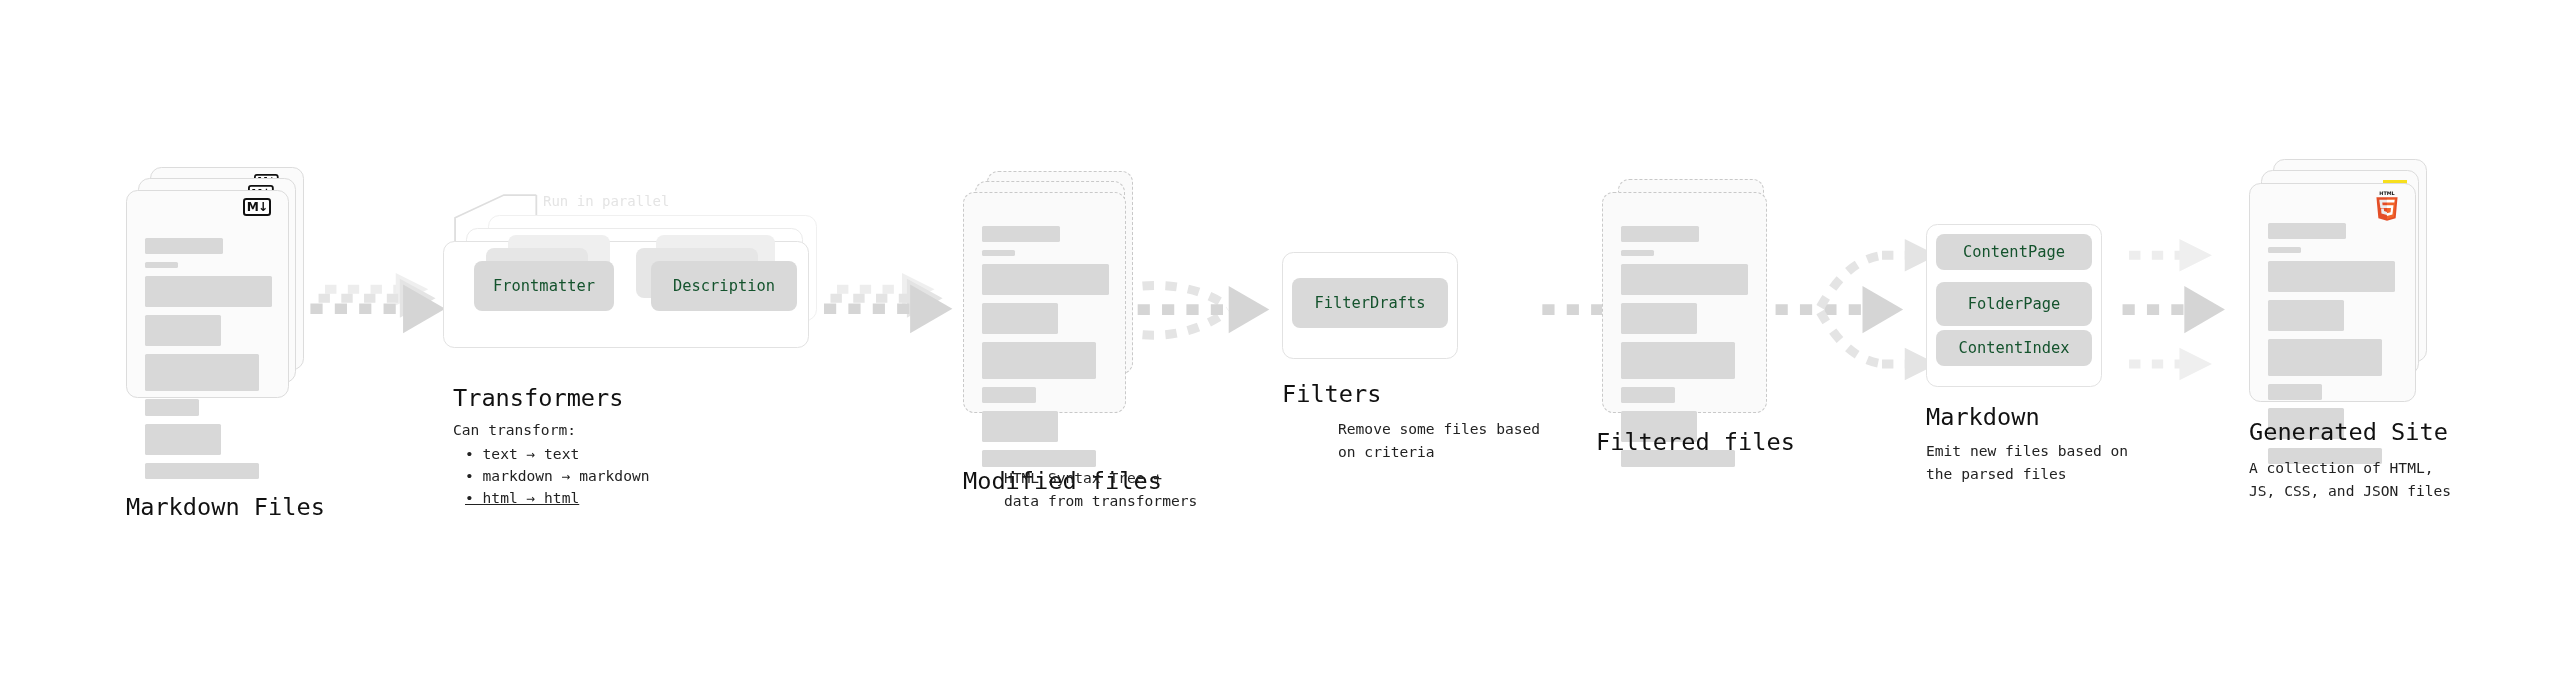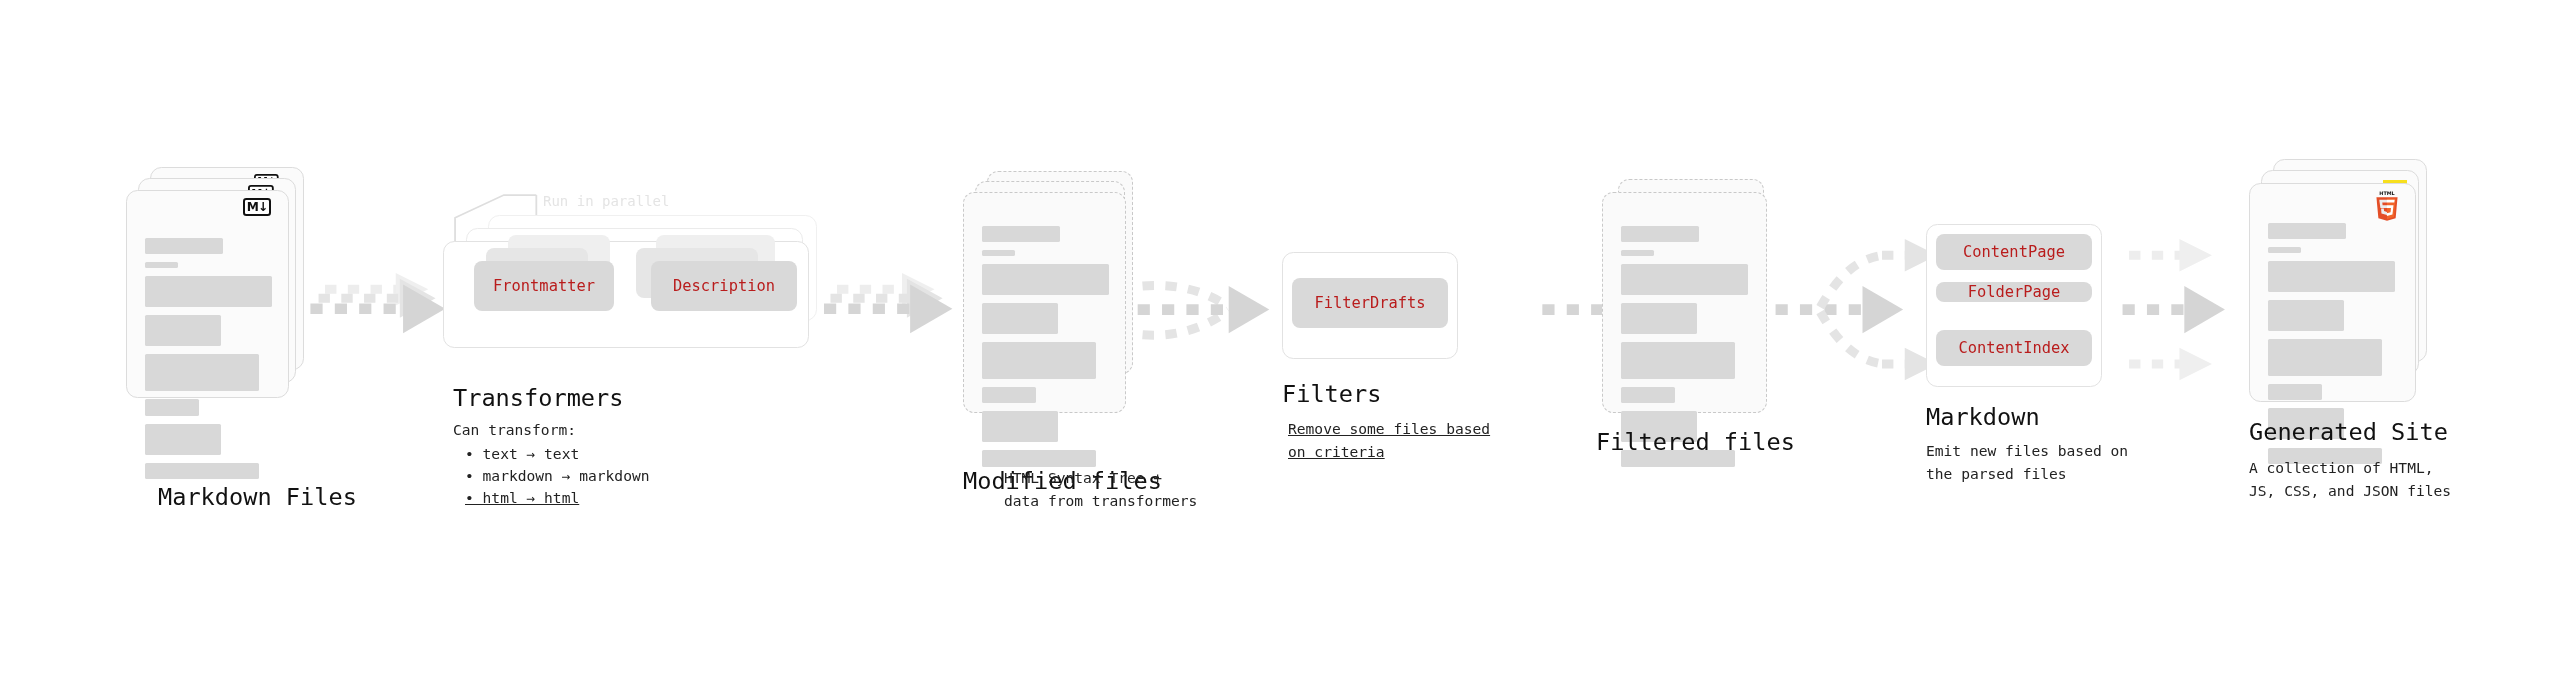--- a/index.html
+++ b/index.html
@@ -83,21 +83,21 @@
     background: #ffffff;
     box-sizing: border-box;
   }
   .chip {
     position: absolute;
     background: #d9d9d9;
     border-radius: 8.1px;
     display: flex;
     align-items: center;
     justify-content: center;
-    color: #b91c1c;
+    color: #14532d;
     font-size: 15.4px;
     letter-spacing: 0px;
     box-sizing: border-box;
     white-space: nowrap;
   }
   .chip.faded1 { background: #e6e6e6; color: transparent; }
   .chip.faded2 { background: #efefef; color: transparent; }
 
   
   .title {
@@ -234,21 +234,21 @@
         <div class="skel h-lg" style="width:76px"></div>
         <div class="skel h-xl" style="width:114px"></div>
         <div class="skel h-md" style="width:54px"></div>
         <div class="skel h-lg" style="width:76px"></div>
         <div class="skel h-md" style="width:114px"></div>
       </div>
     </div>
     <div class="badge md-badge" style="left:117px; top:31px;">M↓</div>
   </div>
 
-  <div class="title" style="left:126px; top:483px;margin-left:32px;">Markdown Files</div>
+  <div class="title" style="left:126px; top:493px;">Markdown Files</div>
 
   <div class="node" style="left:443px; top:215px; width:382px; height:146px;">
     <div class="groupbox" style="left:45px; top:0px; width:329px; height:106px; border-color:#f0f0f0;"></div>
     <div class="groupbox" style="left:23px; top:13px; width:337px; height:107px; border-color:#ebebeb;"></div>
     <div class="groupbox" style="left:0px; top:26px; width:366px; height:107px; border-color:#e2e2e2;"></div>
 
     <div class="chip faded2" style="left:65px; top:19.5px; width:102px; height:50px;">x</div>
     <div class="chip faded2" style="left:213px; top:19.5px; width:119px; height:50px;">x</div>
     <div class="chip faded1" style="left:43px; top:32.5px; width:102px; height:50px;">x</div>
     <div class="chip faded1" style="left:193px; top:32.5px; width:122px; height:50px;">x</div>
@@ -283,21 +283,21 @@
   </div>
 
   <div class="title" style="left:963px; top:427px;margin-top:40px;">Modified files</div>
   <div class="subtitle" style="left:1004px; top:467px;">HTML Syntax Tree +
 data from transformers</div>
 
   <div class="groupbox" style="left:1282px; top:252px; width:176px; height:107px;"></div>
   <div class="chip" style="left:1292px; top:278px; width:156px; height:50px;">FilterDrafts</div>
 
   <div class="title" style="left:1282px; top:380px;">Filters</div>
-  <div class="subtitle" style="left:1288px; top:418px;text-decoration:underline;">Remove some files based
+  <div class="subtitle" style="left:1338px; top:418px;">Remove some files based
 on criteria</div>
 
   <div class="cardstack" style="left:1602px; top:179px; width:179px; height:244px;">
     <div class="card dashed" style="left:16.3px; top:0px; width:146px; height:203px;"></div>
     <div class="card dashed" style="left:0px; top:13px; width:165px; height:221px;">
       <div class="card-body" style="padding-top:32.5px;">
         <div class="skel h-md" style="width:78px"></div>
         <div class="skel tiny" style="width:32.5px"></div>
         <div class="skel h-lg" style="width:127px"></div>
         <div class="skel h-lg" style="width:76px"></div>
@@ -306,21 +306,21 @@
         <div class="skel h-lg" style="width:76px"></div>
         <div class="skel h-md" style="width:114px"></div>
       </div>
     </div>
   </div>
 
   <div class="title" style="left:1596px; top:428px;">Filtered files</div>
 
   <div class="groupbox" style="left:1926px; top:224px; width:176px; height:163px;"></div>
   <div class="chip" style="left:1936px; top:234px; width:156px; height:36px;">ContentPage</div>
-  <div class="chip" style="left:1936px; top:282px; width:156px; height:20px;">FolderPage</div>
+  <div class="chip" style="left:1936px; top:282px; width:156px; height:44px;">FolderPage</div>
   <div class="chip" style="left:1936px; top:330px; width:156px; height:36px;">ContentIndex</div>
 
   <div class="title" style="left:1926px; top:403px;">Markdown</div>
   <div class="subtitle" style="left:1926px; top:440px;">Emit new files based on
 the parsed files</div>
 
   <div class="cardstack" style="left:2249px; top:159px; width:187px; height:244px;">
     <div class="card" style="left:24.4px; top:0px; width:154px; height:203px;"></div>
     <div class="badge css-badge" style="left:137px; top:10.6px;">
       <svg width="18" height="7.3" viewBox="0 0 22 9" xmlns="http://www.w3.org/2000/svg">

